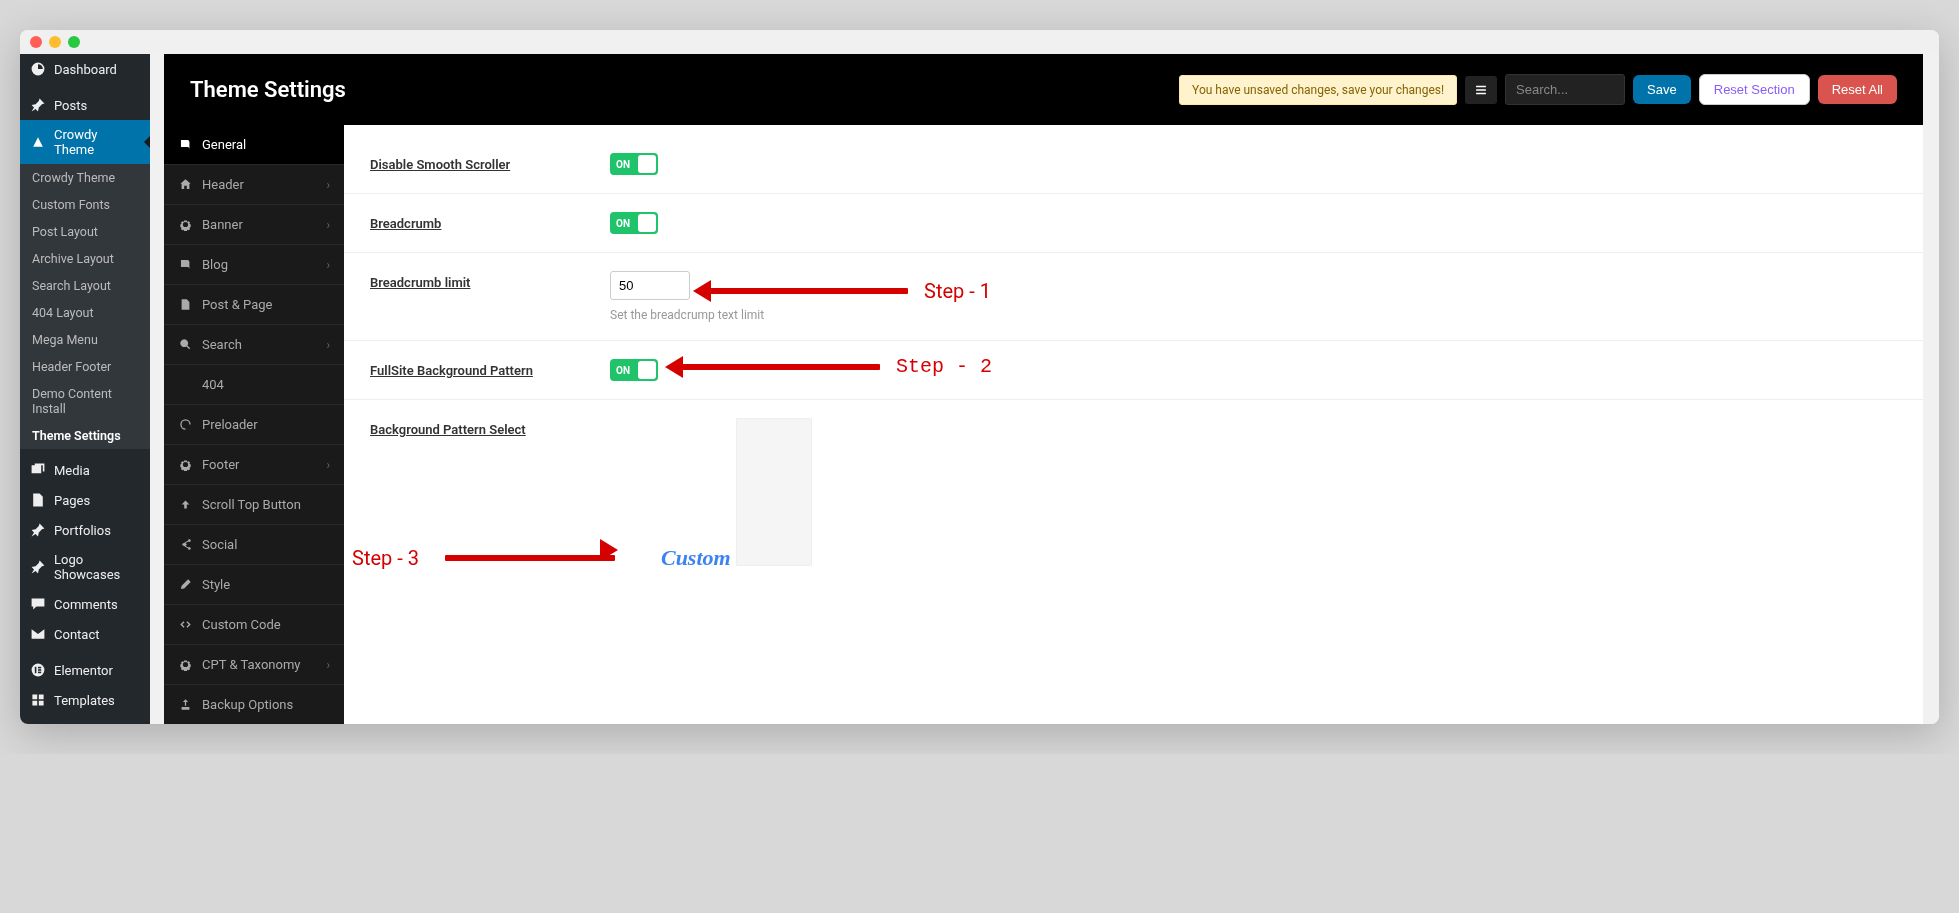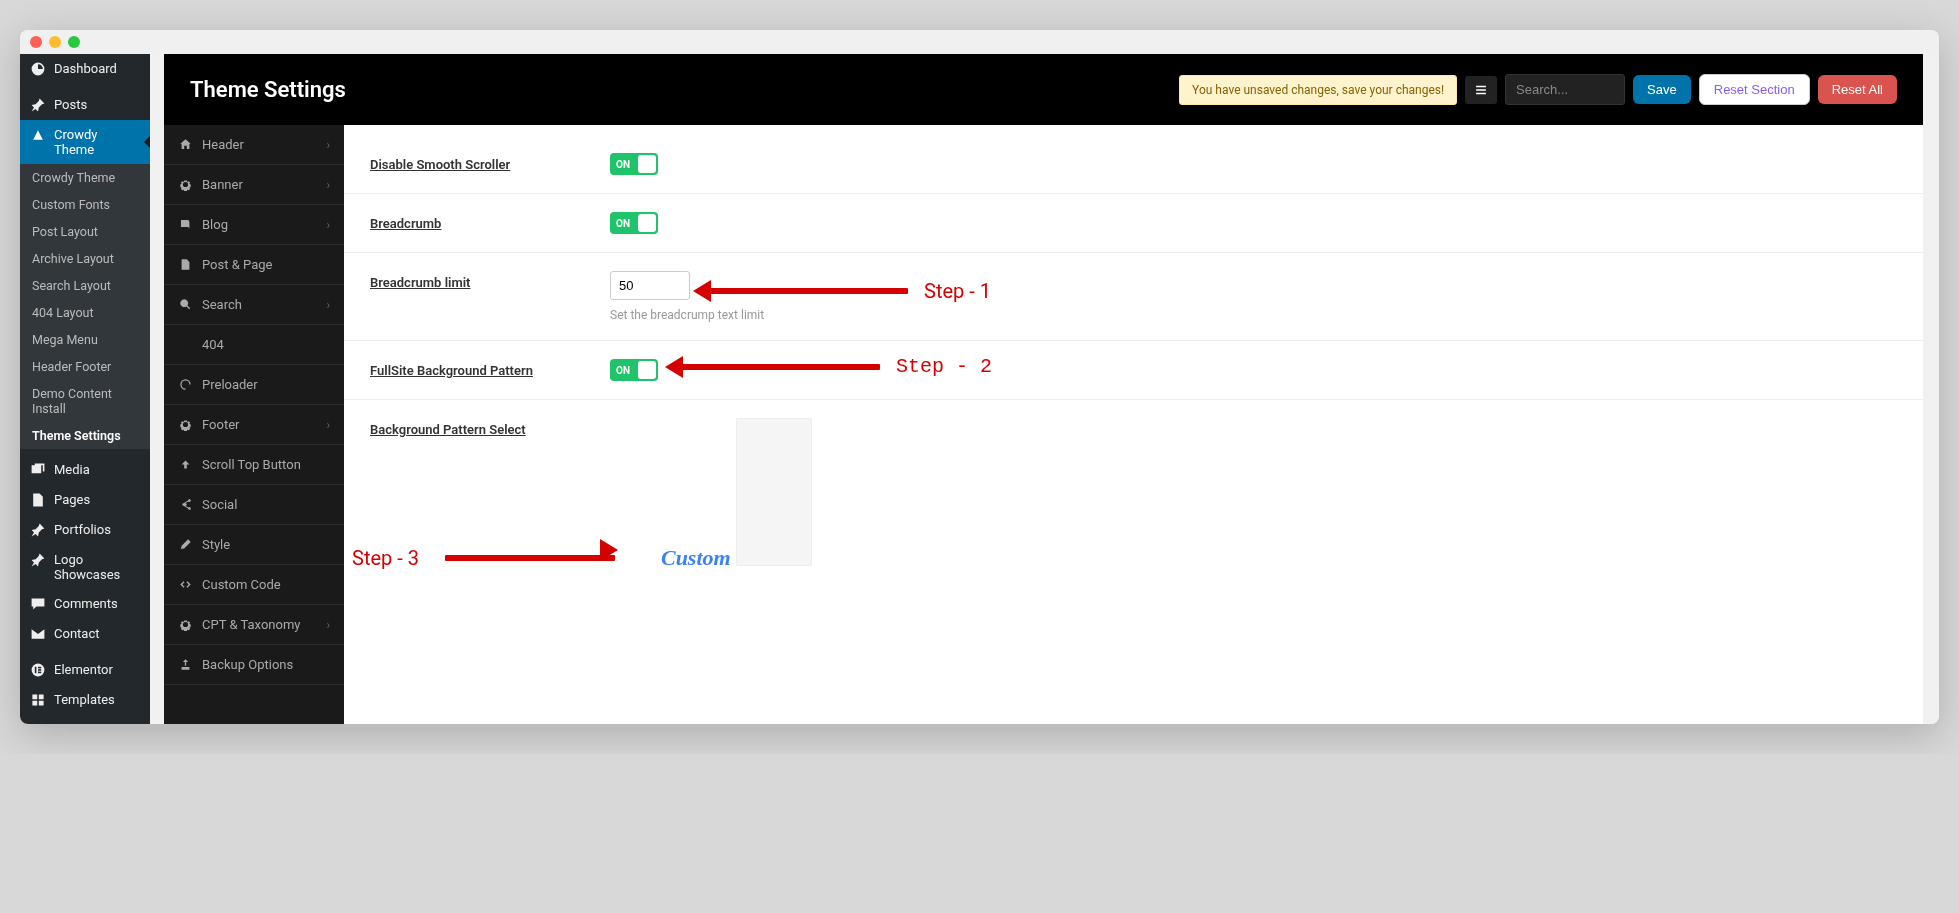--- a/index.html
+++ b/index.html
@@ -38,20 +38,21 @@
       width: 130px;
       background: #23282d;
       color: #eee;
       font-size: 13px;
       overflow: hidden;
       flex-shrink: 0;
     }
     .s1-item {
       padding: 7px 10px;
       display: flex;
+      align-items: center;
       gap: 8px;
       cursor: pointer;
       color: #eee;
       position: relative;
     }
     .s1-item.topgap { margin-top: 6px; }
     .s1-item.active {
       background: #0073aa;
       color: #fff;
     }
@@ -395,20 +396,28 @@
           <input class="search-top" placeholder="Search..." style="">
           <button class="btn save">Save</button>
           <button class="btn reset-sec">Reset Section</button>
           <button class="btn reset-all">Reset All</button>
         </div>
       </div>
 
       <div class="content-row">
 
         <div class="sidebar2" id="s2-container">
+            <div class="s2-item active">
+              <span class="s2-icon">
+                <svg width="13" height="13" viewBox="0 0 20 20" fill="currentColor">
+                  <path d="M3 3h10a3 3 0 013 3v11a3 3 0 00-3-3H3z"></path>
+                </svg>
+              </span>
+              <span>General</span>
+            </div>
             <div class="s2-item">
               <span class="s2-icon">
                 <svg width="13" height="13" viewBox="0 0 20 20" fill="currentColor">
                   <path d="M10 2l8 7h-2v8h-4v-5H8v5H4V9H2z"></path>
                 </svg>
               </span>
               <span>Header</span>
               <span class="chev">›</span>
             </div>
             <div class="s2-item">

